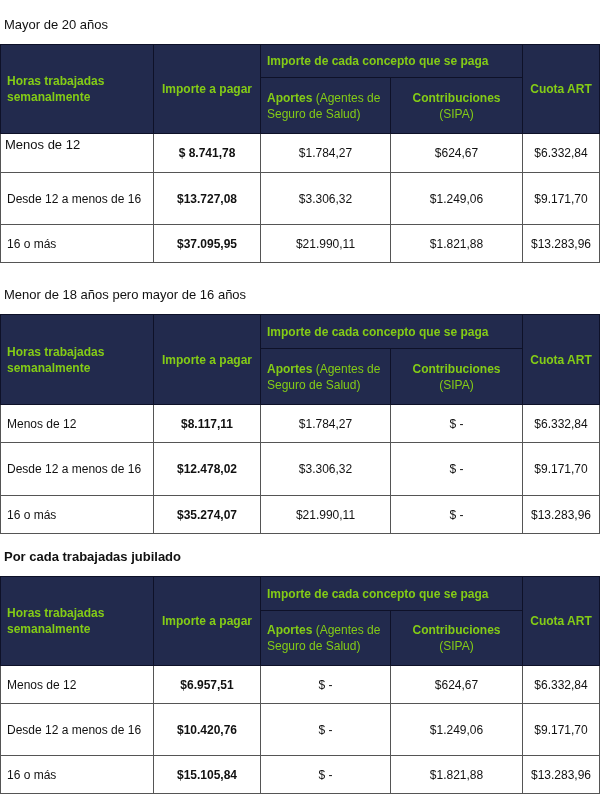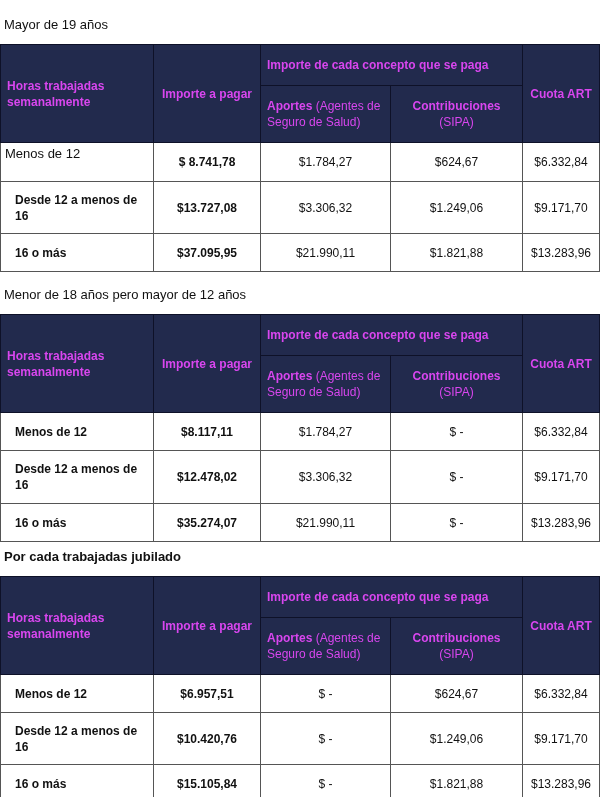--- a/index.html
+++ b/index.html
@@ -1,33 +1,33 @@
 <!DOCTYPE html>
 <html><head>
 <meta charset="utf-8">
 <style>
   html, body { margin:0; padding:0; background:#ffffff; }
   body { width:600px; height:797px; position:relative; overflow:hidden;
          font-family:"Liberation Sans", sans-serif; color:#111; }
   .heading { position:absolute; left:4px; font-size:13px; line-height:16px; }
   .heading.bold { font-weight:bold; }
   table.t { position:absolute; left:0; width:599px; border-collapse:collapse; table-layout:fixed; font-size:12px; }
-  table.t th { background:#222a4d; color:#d946ef; font-weight:bold; border:1px solid #0e1128; text-align:left; padding:12px 6px; line-height:16px; }
+  table.t th { background:#222a4d; color:#84cc16; font-weight:bold; border:1px solid #0e1128; text-align:left; padding:4px 6px; line-height:16px; }
   table.t th.center { text-align:center; }
   table.t th .norm { font-weight:normal;margin-top:41px; }
   table.t td { border:1px solid #555; text-align:center; padding:0 4px; line-height:16px; background:#fff; }
-  table.t td.first { text-align:left; padding-left:14px; font-weight:bold; }
+  table.t td.first { text-align:left; padding-left:6px; font-weight:normal; }
   table.t td.first.plain { font-weight:normal; padding-left:4px; vertical-align:top; padding-top:3px; font-size:13px; }
   table.t td.bold { font-weight:bold;margin-top:10px; }
 </style>
 </head>
 <body>
 
 <div class="heading bold" style="top:12px;margin-top:30px;">Por cada trabajador activo</div>
-<div class="heading" style="top:17px;">Mayor de 19 años</div>
+<div class="heading" style="top:17px;">Mayor de 20 años</div>
 
 <table class="t" style="top:44px;">
   <colgroup>
       <col style="width:153px">
       <col style="width:107px">
       <col style="width:130px">
       <col style="width:132px">
       <col style="width:77px">
     </colgroup>
   <tbody>
@@ -58,21 +58,21 @@
   <tr style="height:38px;">
     <td class="first">16 o más</td>
     <td class="bold">$37.095,95</td>
     <td>$21.990,11</td>
     <td>$1.821,88</td>
     <td>$13.283,96</td>
   </tr>
 </tbody>
   </table>
 
-<div class="heading" style="top:287px;">Menor de 18 años pero mayor de 12 años</div>
+<div class="heading" style="top:287px;">Menor de 18 años pero mayor de 16 años</div>
 
 <table class="t" style="top:314px;">
   <colgroup>
       <col style="width:153px">
       <col style="width:107px">
       <col style="width:130px">
       <col style="width:132px">
       <col style="width:77px">
     </colgroup>
   <tbody>

